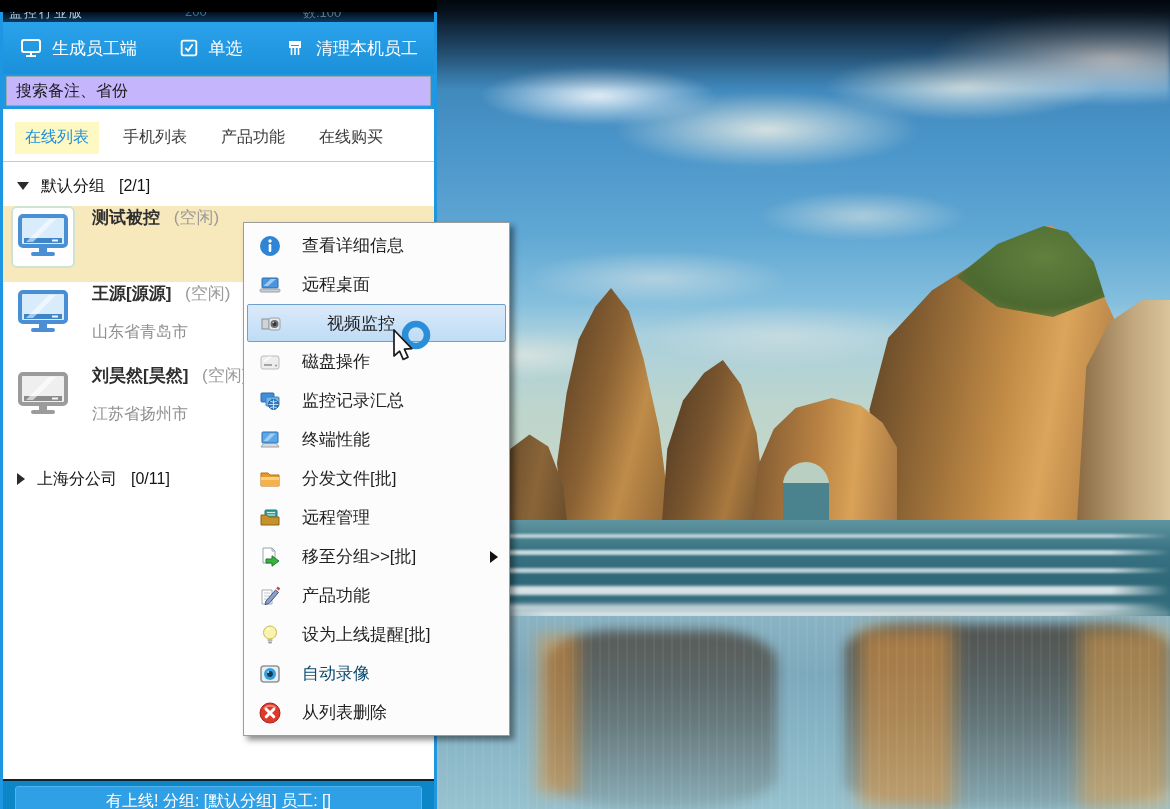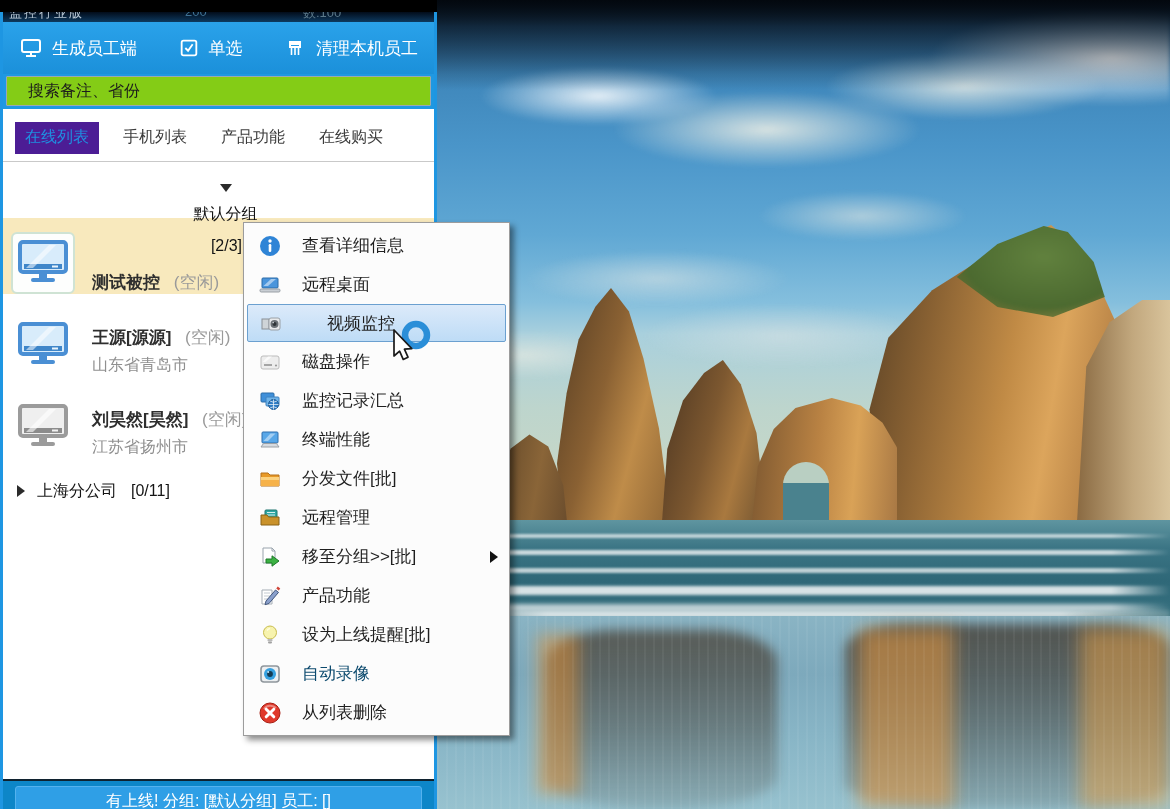--- a/index.html
+++ b/index.html
@@ -86,49 +86,49 @@
   .tb-left { left:6px; color:#b9c8d5; letter-spacing:2px; }
   .tb-mid { left:182px; color:#3e7193; }
   .tb-right { left:300px; color:#5b7889; }
 
   .toolbar { height:52px; background:linear-gradient(180deg,#2aa2ea,#1b90da);
     display:flex; align-items:center; justify-content:space-between; padding:0 16px; }
   .tool-btn { display:flex; align-items:center; gap:9px; color:#fff; font-size:17px; cursor:default; }
   .tool-btn svg { display:block; }
 
   .search-wrap { background:#1f98e2; padding:2px 3px 3px 3px; }
-  .search-input { width:100%; height:30px; border:1px solid #98a8b5; background:#84cc16;
-    font-size:16px; color:#1c1c1c; padding:0 21px; outline:none; border-radius:1px;
+  .search-input { width:100%; height:30px; border:1px solid #98a8b5; background:#c4b5fd;
+    font-size:16px; color:#1c1c1c; padding:0 9px; outline:none; border-radius:1px;
     font-family:"Liberation Sans","DejaVu Sans",sans-serif; }
   .search-input::placeholder { color:#1c1c1c; opacity:1; }
 
   .tabs { display:flex; gap:14px; margin:13px 10px 0 12px; font-size:16px; }
   .tab { padding:5px 10px 6px 10px; color:#3c3c3c; cursor:default; white-space:nowrap; }
-  .tab.active { background:#4c1d95; color:#1f8fe0; }
+  .tab.active { background:#fef9c3; color:#1f8fe0; }
   .tabs-divider { border-bottom:1px solid #c9c9c9; margin-top:7px; }
 
   .group-row { display:flex; align-items:center; height:28px; padding-left:14px; gap:12px;
     font-size:16px; color:#141414; }
   .tri-down { width:0; height:0; border-left:6px solid transparent; border-right:6px solid transparent; border-top:8px solid #2b2b2b; }
   .tri-right { width:0; height:0; border-top:6px solid transparent; border-bottom:6px solid transparent; border-left:8px solid #2b2b2b; }
   .group-count { margin-left:2px; }
-  .g1 { margin-top:22px;flex-direction:column; }
+  .g1 { margin-top:10px; }
   .g2 { margin-top:14px; }
   .g3 { margin-top:19px; }
 
-  .pc-item { display:flex; align-items:flex-end; padding-left:8px; }
+  .pc-item { display:flex; align-items:flex-start; padding-left:8px; }
   .pc-item.selected { background:#f8e9bd; height:76px; margin-top:6px; }
   .pc-item.plain { height:82px; }
   .pc-iconbox { width:64px; height:62px; display:flex; align-items:center; justify-content:center; flex:0 0 auto; }
   .pc-item.selected .pc-iconbox { background:#fdfefd; border:2px solid #cfe3d4; border-radius:6px; }
   .pc-text { margin-left:17px; display:flex; flex-direction:column; }
   .pc-line1 { font-size:17px; }
   .pc-name { font-weight:bold; color:#2e2e2e; }
   .pc-status { color:#9a9a9a; margin-left:9px; font-weight:normal; }
-  .pc-loc { font-size:16px; color:#8f8f8f; margin-top:6px; }
+  .pc-loc { font-size:16px; color:#8f8f8f; margin-top:17px; }
   .pc-loc:empty { display:none; }
   .mon-blue { --mc:#4a8fd4; --ms:#d8ecfb; --mstrip:#3f86c9; }
   .mon-gray { --mc:#9b9b9b; --ms:#efefef; --mstrip:#8c8c8c; }
 
   .footer { position:absolute; left:0; bottom:0; width:431px; height:42px;
     background:#0d86c8; border-top:2px solid #10222f; padding:5px 12px; }
   .footer-btn { width:100%; height:100%; background:#2f9fe6; border:1px solid #54b2ee;
     border-radius:3px; display:flex; align-items:center; justify-content:center;
     color:#fff; font-size:16px; }
 
@@ -225,21 +225,21 @@
       <div class="tab active">在线列表</div>
       <div class="tab">手机列表</div>
       <div class="tab">产品功能</div>
       <div class="tab">在线购买</div>
     </div>
     <div class="tabs-divider"></div>
 
     <div class="group-row g1">
       <span class="tri-down"></span>
       <span>默认分组</span>
-      <span class="group-count">[2/3]</span>
+      <span class="group-count">[2/1]</span>
     </div>
 
     <div class="pc-item selected">
       <span class="pc-iconbox mon-blue">
         <svg width="52" height="48" viewBox="0 0 52 48">
           <rect x="3" y="3" width="46" height="30" rx="3" fill="var(--ms)" stroke="var(--mc)" stroke-width="4"></rect>
           <rect x="7" y="25" width="38" height="5" fill="var(--mstrip)"></rect>
           <rect x="35" y="26.5" width="6" height="2" fill="#e9f4fc"></rect>
           <path d="M9 29 L32 6 h7 L16 29 z" fill="rgba(255,255,255,.55)"></path>
           <rect x="22" y="33" width="8" height="6" fill="var(--mc)"></rect>

